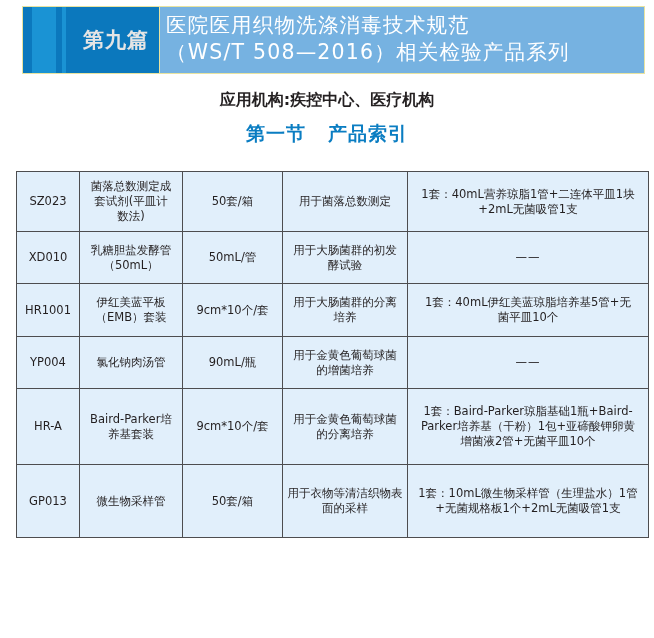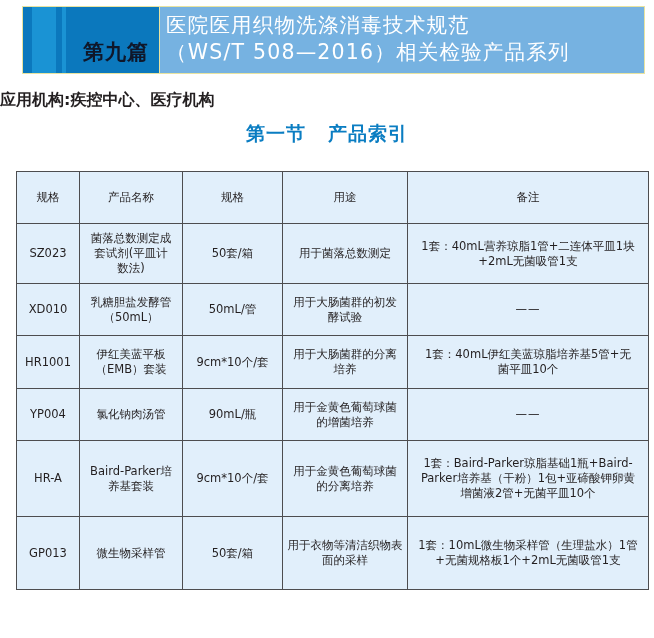--- a/index.html
+++ b/index.html
@@ -3,26 +3,26 @@
 <meta charset="utf-8">
 <style>
   html, body { margin:0; padding:0; background:#ffffff; }
   body { width:654px; height:638px; position:relative; overflow:hidden;
          font-family:"DejaVu Sans", "Liberation Sans", sans-serif; color:#231f20; }
   .banner { position:absolute; left:22px; top:6px; width:623px; height:68px;
             border:1px solid #e8e3a0; box-sizing:border-box; display:flex; }
   .banner-left { position:relative; width:136px; height:100%; background:#0b78bd; }
   .stripe1 { position:absolute; left:9px; top:0; width:24px; height:100%; background:#1a93d4; }
   .stripe2 { position:absolute; left:39px; top:0; width:4px; height:100%; background:#1a93d4; }
-  .banner-left-text { position:absolute; left:60px; top:12px; height:100%; display:flex; align-items:center;
-            color:#0f172a; font-weight:bold; font-size:21px; letter-spacing:1px; }
+  .banner-left-text { position:absolute; left:60px; top:0; height:100%; display:flex; align-items:center;
+            color:#e5e5e5; font-weight:bold; font-size:21px; letter-spacing:1px; }
   .banner-right { flex:1; height:100%; background:#76b2e1; border-left:1px solid #e8e3a0;
             color:#ffffff; font-weight:normal; font-size:20.5px; line-height:27px;
             padding:5px 0 0 6px; box-sizing:border-box; letter-spacing:1.2px; white-space:nowrap; }
-  .subtitle { position:absolute; left:0; width:654px; top:90px; text-align:left;
+  .subtitle { position:absolute; left:0; width:654px; top:90px; text-align:center;
               font-size:16px; font-weight:bold; color:#231f20; }
   .section-title { position:absolute; left:0; width:654px; top:121px; text-align:center;
               font-size:19px; font-weight:bold; color:#0a7dc2; letter-spacing:1px; }
   .section-title .gap { display:inline-block; width:22px; }
   table.idx { position:absolute; left:16px; top:171px; width:632px; border-collapse:collapse;
               table-layout:fixed; font-size:11.5px; }
   table.idx td, table.idx th { border:1px solid #4d4d4f; background:#e1effb; text-align:center;
               vertical-align:middle; padding:2px 4px; line-height:15px; font-weight:normal; color:#231f20; }
   table.idx th { height:47px; }
   col.c1 { width:63px; } col.c2 { width:103px; } col.c3 { width:100px; }
@@ -52,27 +52,20 @@
 
 <table class="idx">
   <colgroup>
       <col class="c1">
       <col class="c2">
       <col class="c3">
       <col class="c4">
       <col class="c5">
     </colgroup>
   <tbody>
-      <tr>
-    <th>规格</th>
-    <th>产品名称</th>
-    <th>规格</th>
-    <th>用途</th>
-    <th>备注</th>
-  </tr>
   <tr style="height:60px">
     <td>SZ023</td>
     <td style="padding:2px 10px">菌落总数测定成套试剂(平皿计数法)</td>
     <td>50套/箱</td>
     <td>用于菌落总数测定</td>
     <td>1套：40mL营养琼脂1管+二连体平皿1块+2mL无菌吸管1支</td>
   </tr>
   <tr style="height:52px">
     <td>XD010</td>
     <td style="padding:2px 10px">乳糖胆盐发酵管（50mL）</td>

